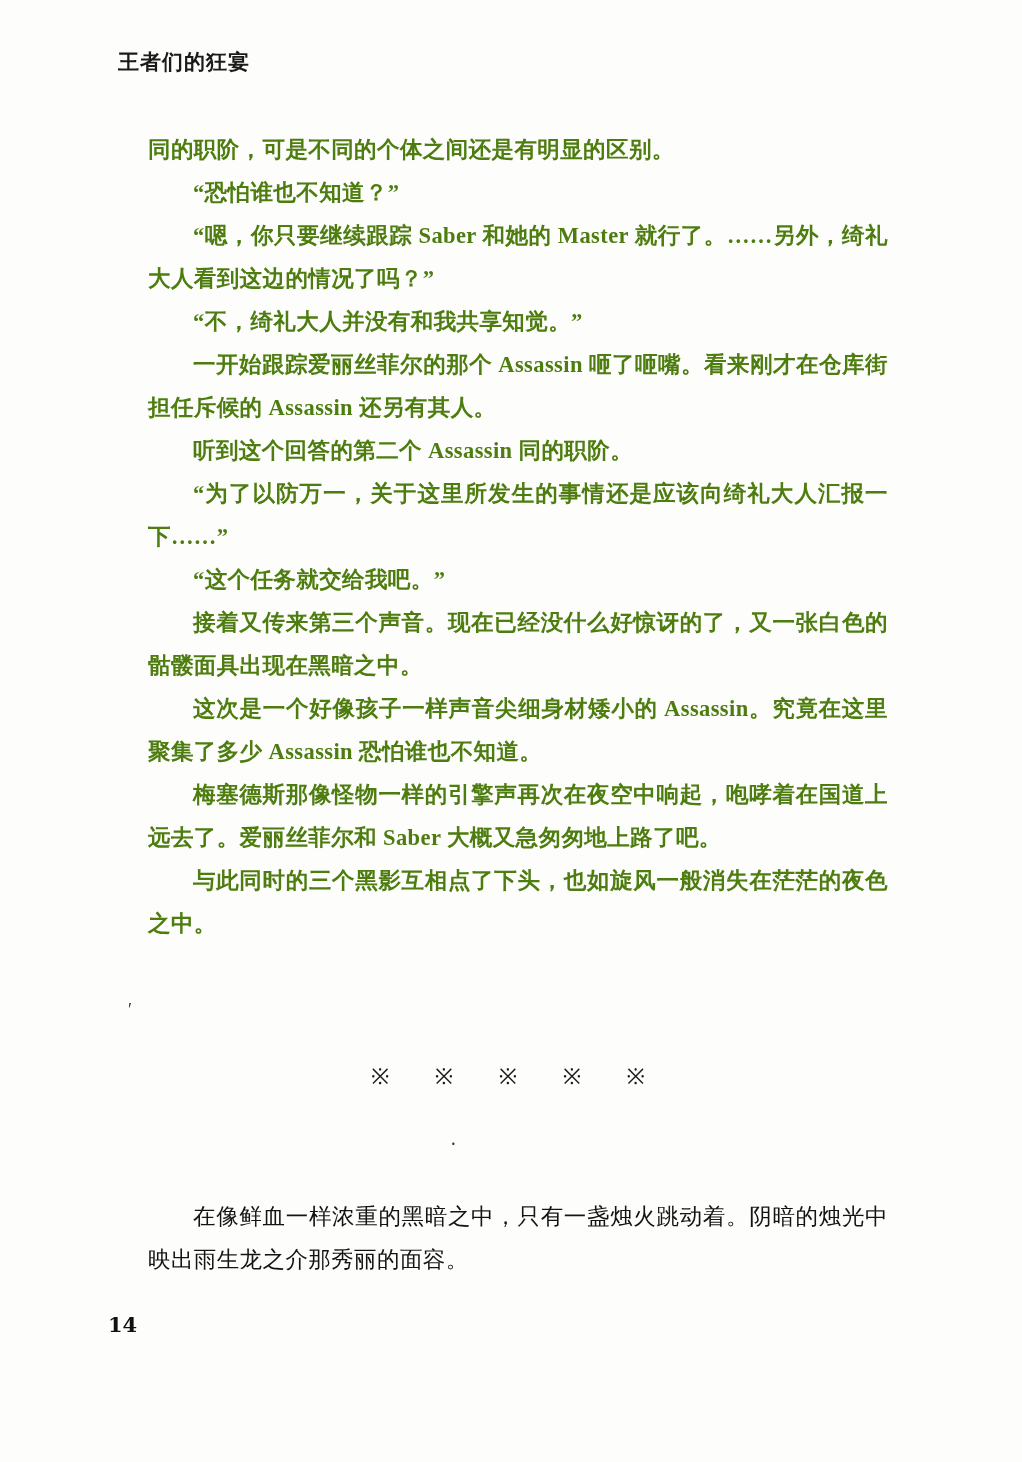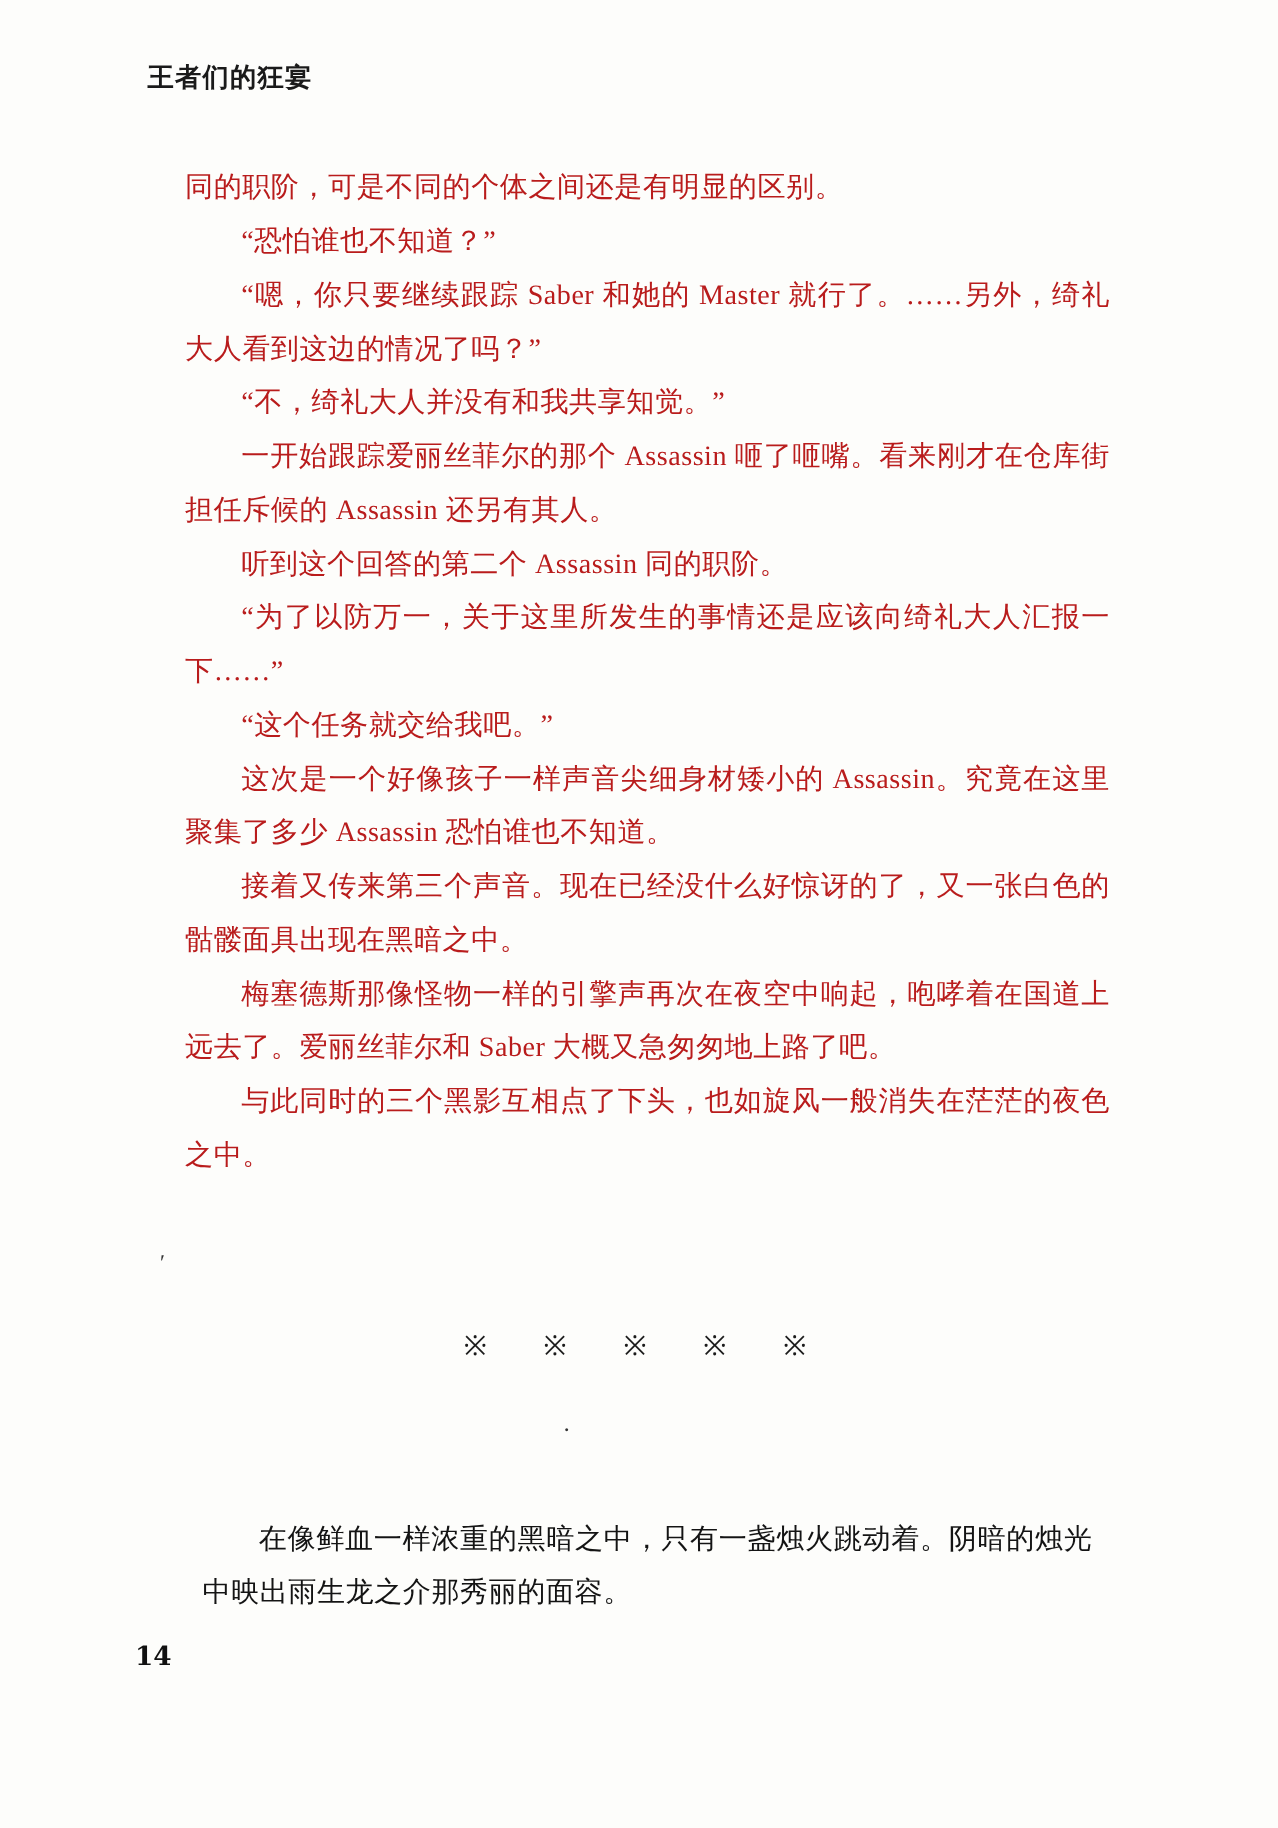--- a/index.html
+++ b/index.html
@@ -28,22 +28,23 @@
     text-align: center;
   }
   .body-text {
     position: absolute;
     left: 148px;
     top: 128px;
     width: 740px;
     font-size: 22.5px;
     line-height: 43px;
     text-align: justify;
-    color: #b91c1c;
+    color: #4d7c0f;
     letter-spacing: 0.4px;
+    font-weight: bold;
   }
   .body-text p {
     margin: 0;
   }
   .body-text p.indent {
     text-indent: 2em;
   }
   .separator {
     position: absolute;
     left: 148px;
@@ -73,21 +74,21 @@
     left: 148px;
     top: 1195px;
     width: 740px;
     font-size: 22.5px;
     line-height: 43px;
     text-align: justify;
     color: #141414;
     letter-spacing: 0.4px;
   }
   .body-text-2 p {
-    margin: 14px;
+    margin: 0;
   }
   .body-text-2 p.indent {
     text-indent: 2em;
   }
   .page-number {
     position: absolute;
     left: 108px;
     top: 1312px;
     font-family: "DejaVu Serif", serif;
     font-weight: bold;
@@ -104,22 +105,22 @@
 
   <div class="body-text">
     <p class="">同的职阶，可是不同的个体之间还是有明显的区别。</p>
     <p class="indent">“恐怕谁也不知道？”</p>
     <p class="indent">“嗯，你只要继续跟踪 Saber 和她的 Master 就行了。……另外，绮礼大人看到这边的情况了吗？”</p>
     <p class="indent">“不，绮礼大人并没有和我共享知觉。”</p>
     <p class="indent">一开始跟踪爱丽丝菲尔的那个 Assassin 咂了咂嘴。看来刚才在仓库街担任斥候的 Assassin 还另有其人。</p>
     <p class="indent">听到这个回答的第二个 Assassin 同的职阶。</p>
     <p class="indent">“为了以防万一，关于这里所发生的事情还是应该向绮礼大人汇报一下……”</p>
     <p class="indent">“这个任务就交给我吧。”</p>
+    <p class="indent">接着又传来第三个声音。现在已经没什么好惊讶的了，又一张白色的骷髅面具出现在黑暗之中。</p>
     <p class="indent">这次是一个好像孩子一样声音尖细身材矮小的 Assassin。究竟在这里聚集了多少 Assassin 恐怕谁也不知道。</p>
-    <p class="indent">接着又传来第三个声音。现在已经没什么好惊讶的了，又一张白色的骷髅面具出现在黑暗之中。</p>
     <p class="indent">梅塞德斯那像怪物一样的引擎声再次在夜空中响起，咆哮着在国道上远去了。爱丽丝菲尔和 Saber 大概又急匆匆地上路了吧。</p>
     <p class="indent">与此同时的三个黑影互相点了下头，也如旋风一般消失在茫茫的夜色之中。</p>
   </div>
 
   <div class="small-mark">′</div>
 
   <div class="separator">※ ※ ※ ※ ※</div>
 
   <div class="dot-mark">·</div>
 

